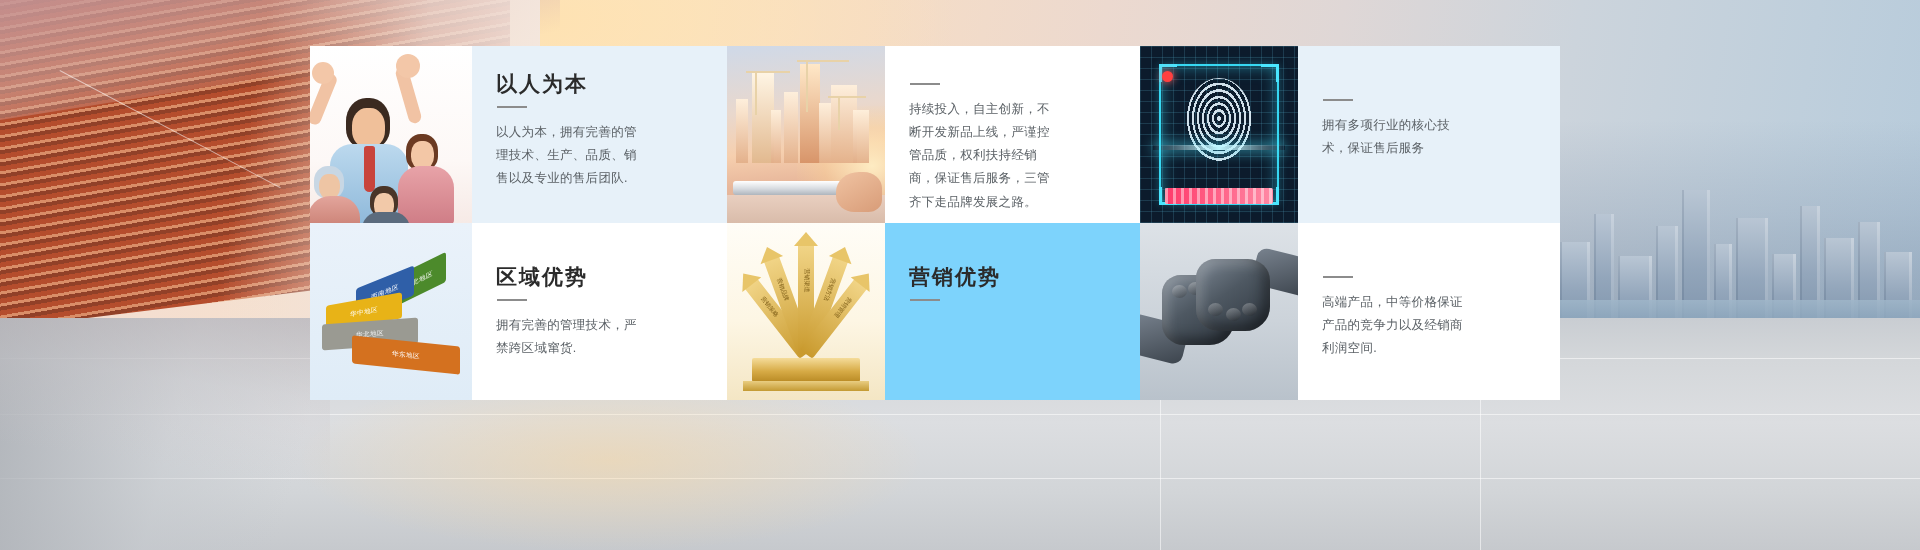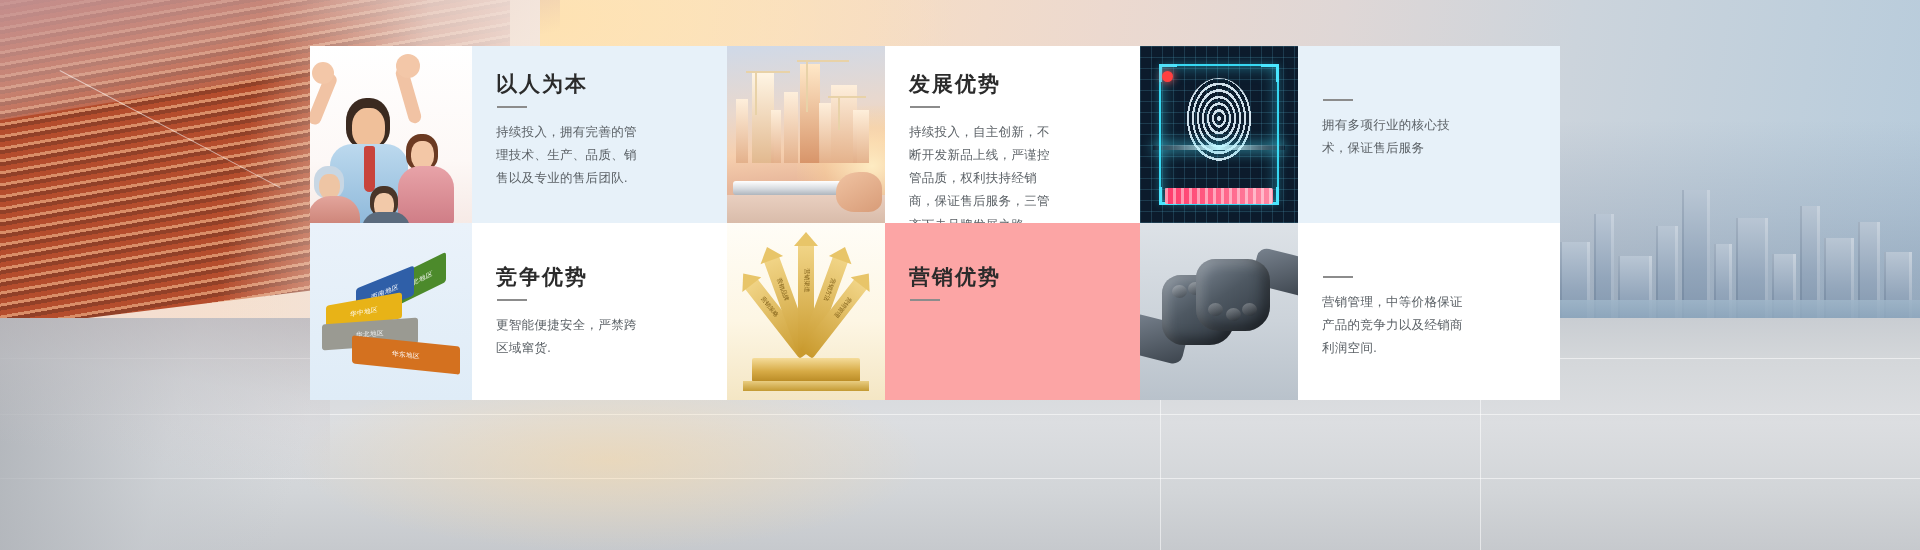--- a/index.html
+++ b/index.html
@@ -99,21 +99,21 @@
     grid-template-rows:177px 177px;
   }
   .cell { position:relative; overflow:hidden; }
 
   .txt {
     padding:26px 26px 0 24px;
   }
   .txt.v-mid { padding-top:42px; }
   .bg-blue { background:#e7f1f9; }
   .bg-white { background:#ffffff; }
-  .bg-cream { background:#fca5a5; }
+  .bg-cream { background:#7dd3fc; }
 
   .title {
     font-family:"DejaVu Serif","Liberation Serif",serif;
     font-size:21px; font-weight:bold; color:#2b2b2b;
     letter-spacing:2px; line-height:1.1;
   }
   .rule { width:30px; height:2px; background:#8c8c8c; margin:11px 0 13px 1px; }
   .desc {
     font-size:12.5px; line-height:1.85; color:#5b6166;
     letter-spacing:.3px; max-width:150px;
@@ -340,21 +340,21 @@
       <div class="pt-person" style="left:60px;top:140px;width:28px;height:30px;background:#4a3528"></div>
       <div class="pt-person" style="left:64px;top:147px;width:20px;height:24px;background:#f2c9a9;border-radius:44%"></div>
       <div class="pt-shirt" style="left:52px;top:166px;width:48px;height:20px;background:#5b6b7d"></div>
     </div>
   </div>
 
   <div class="cell bg-blue">
     <div class="txt">
       <div class="title">以人为本</div>
       <div class="rule"></div>
-      <div class="desc">持续投入，拥有完善的管理技术、生产、品质、销售以及专业的售后团队.</div>
+      <div class="desc">以人为本，拥有完善的管理技术、生产、品质、销售以及专业的售后团队.</div>
     </div>
   </div>
 
   <div class="cell">
     <div class="pic pic-city">
       <div class="pc-sun"></div>
       <div class="pc-b" style="left:6%;width:12px;height:36%"></div>
       <div class="pc-b" style="left:16%;width:22px;height:52%;background:linear-gradient(180deg,#fff6e6,#e2b98f)"></div>
       <div class="pc-b" style="left:28%;width:10px;height:30%"></div>
       <div class="pc-b" style="left:36%;width:14px;height:40%"></div>
@@ -369,21 +369,20 @@
       <div class="pc-crane" style="left:70%;top:28%;width:2px;height:34px"></div>
       <div class="pc-crane" style="left:64%;top:28%;width:38px;height:2px"></div>
       <div class="pc-tablet"></div>
       <div class="pc-base"></div>
       <div class="pc-finger"></div>
     </div>
   </div>
 
   <div class="cell bg-white">
     <div class="txt">
-      <div class="title">发展优势</div>
       <div class="rule"></div>
       <div class="desc">持续投入，自主创新，不断开发新品上线，严谨控管品质，权利扶持经销商，保证售后服务，三管齐下走品牌发展之路。</div>
     </div>
   </div>
 
   <div class="cell">
     <div class="pic pic-fp">
       <div class="fp-grid"></div>
       <div class="fp-panel">
         <div class="fp-corner" style="left:-2px;top:-2px;border-right:0;border-bottom:0"></div>
@@ -422,23 +421,23 @@
         </div>
         <div class="pie-seg" style="left:36px;top:86px;width:108px;height:28px;background:#d4711f;transform:skewY(6deg)">
           <span>华东地区</span>
         </div>
       </div>
     </div>
   </div>
 
   <div class="cell bg-white">
     <div class="txt v-mid">
-      <div class="title">竞争优势</div>
-      <div class="rule"></div>
-      <div class="desc">更智能便捷安全，严禁跨区域窜货.</div>
+      <div class="title">区域优势</div>
+      <div class="rule"></div>
+      <div class="desc">拥有完善的管理技术，严禁跨区域窜货.</div>
     </div>
   </div>
 
   <div class="cell">
     <div class="pic pic-arrow">
       <div class="ar" style="height:92px;transform:translateX(-50%) rotate(-38deg)">
           <span>营销策略</span>
         </div>
       <div class="ar" style="height:104px;transform:translateX(-50%) rotate(-20deg)">
           <span>营销品牌</span>
@@ -477,17 +476,17 @@
         <div class="knuck" style="left:12px;top:44px"></div>
         <div class="knuck" style="left:30px;top:49px"></div>
         <div class="knuck" style="left:46px;top:44px"></div>
       </div>
     </div>
   </div>
 
   <div class="cell bg-white">
     <div class="txt v-mid">
       <div class="rule"></div>
-      <div class="desc">营销管理，中等价格保证产品的竞争力以及经销商利润空间.</div>
+      <div class="desc">高端产品，中等价格保证产品的竞争力以及经销商利润空间.</div>
     </div>
   </div>
 
 </div>
 
 </body></html>

